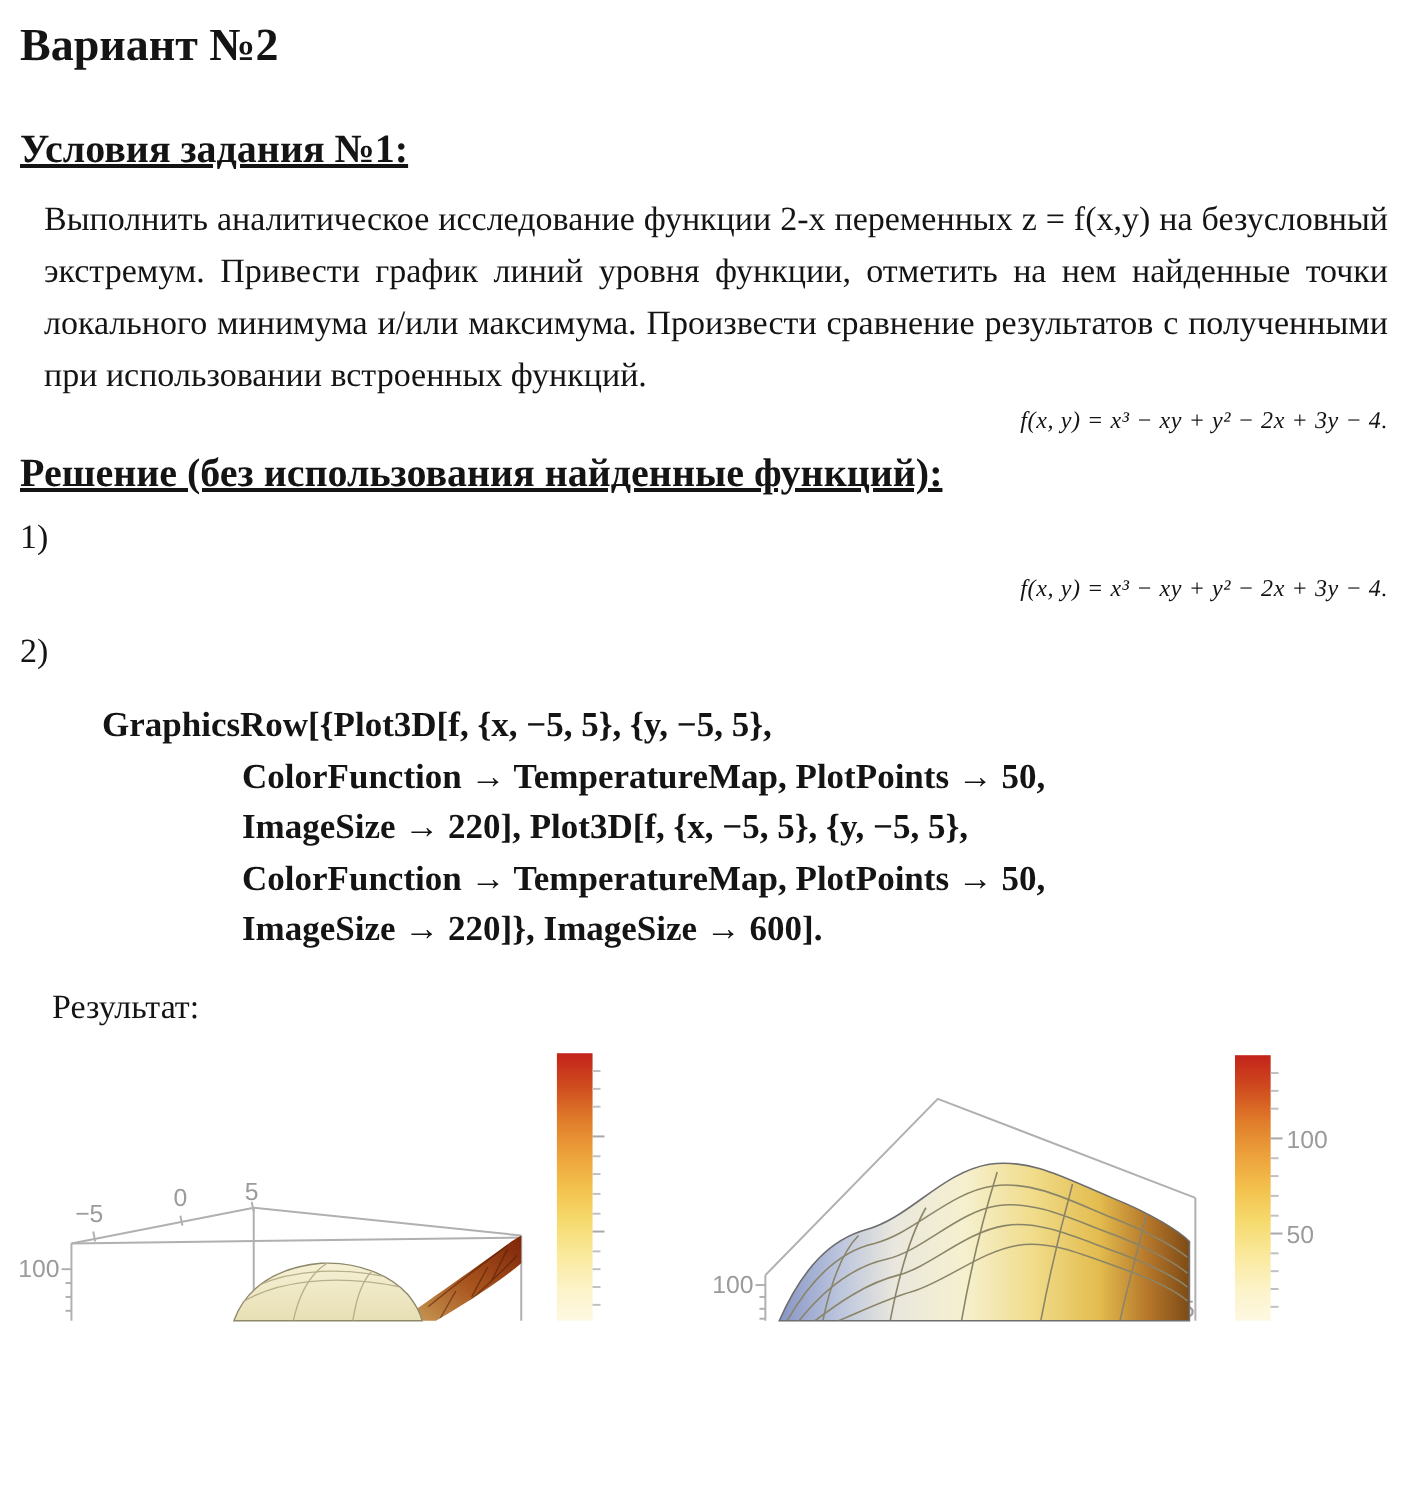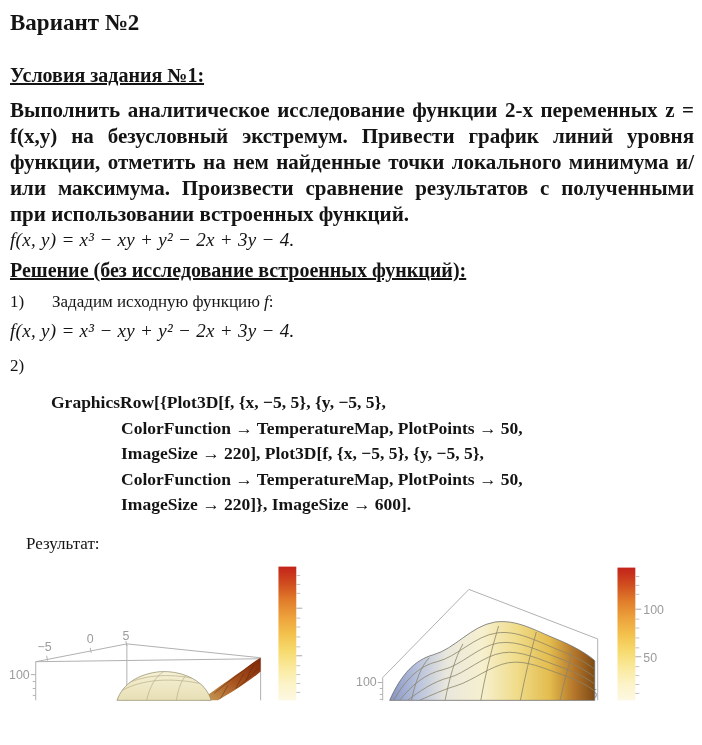--- a/index.html
+++ b/index.html
@@ -4,22 +4,22 @@
 <style>
   html,body{margin:0;padding:0;}
   body{
     width:702px;height:745px;overflow:hidden;background:#ffffff;
     font-family:"Liberation Serif","DejaVu Serif",serif;color:#141414;
   }
   .page{padding:8px 8px 0 10px;}
   .title{font-size:23px;font-weight:bold;margin:2px 0 28px 0;}
   .heading{font-size:20px;font-weight:bold;margin:0 0 10px 0;text-decoration:underline;}
   .heading.solution{margin-top:8px;margin-bottom:0;}
-  .para{font-size:21px;line-height:26px;text-align:justify;margin:0 0 2px 0;font-weight:bold;}
-  .formula{font-size:19px;font-style:italic;text-align:left;margin:2px 0 6px 0;letter-spacing:.3px;}
+  .para{font-size:17px;line-height:26px;text-align:justify;margin:0 0 2px 12px;}
+  .formula{font-size:12px;font-style:italic;text-align:right;margin:2px 0 6px 0;letter-spacing:.3px;}
   .formula.second{margin:8px 0 0 0;}
   .step{display:flex;font-size:17px;margin:10px 0 0 0;}
   .step.two{margin-top:14px;}
   .step-num{width:42px;flex:none;}
   .step .var{font-style:italic;}
   .code{margin:14px 0 0 41px;font-size:17.5px;line-height:25.5px;font-family:"Liberation Serif","DejaVu Serif",serif;font-weight:bold;}
   .code .ind{padding-left:70px;}
   .result{font-size:17px;margin:16px 0 0 16px;}
   .plots{display:flex;gap:47px;margin:8px 0 0 -4px;height:139px;}
   svg text{font-family:"Liberation Sans","DejaVu Sans",sans-serif;font-size:12.5px;fill:#9b9b9b;}
@@ -31,25 +31,24 @@
 <div class="page">
 
   <div class="title">Вариант №2</div>
 
   <div class="heading">Условия задания №1:</div>
 
   <div class="para">Выполнить аналитическое исследование функции 2-х переменных z = f(x,y) на безусловный экстремум. Привести график линий уровня функции, отметить на нем найденные точки локального минимума и/или максимума. Произвести сравнение результатов с полученными при использовании встроенных функций.</div>
 
   <div class="formula">f(x, y) = x³ − xy + y² − 2x + 3y − 4.</div>
 
-  <div class="heading solution">Решение (без исследование встроенных функций):</div>
+  <div class="heading solution">Решение (без использования найденные функций):</div>
 
   <div class="step">
     <span class="step-num">1)</span>
-    <span><span>Зададим исходную функцию </span><span class="var">f</span><span>:</span></span>
   </div>
 
   <div class="formula second">f(x, y) = x³ − xy + y² − 2x + 3y − 4.</div>
 
   <div class="step two">
     <span class="step-num">2)</span>
   </div>
 
   <div class="code">
     <div>GraphicsRow[{Plot3D[f, {x, −5, 5}, {y, −5, 5},</div>

